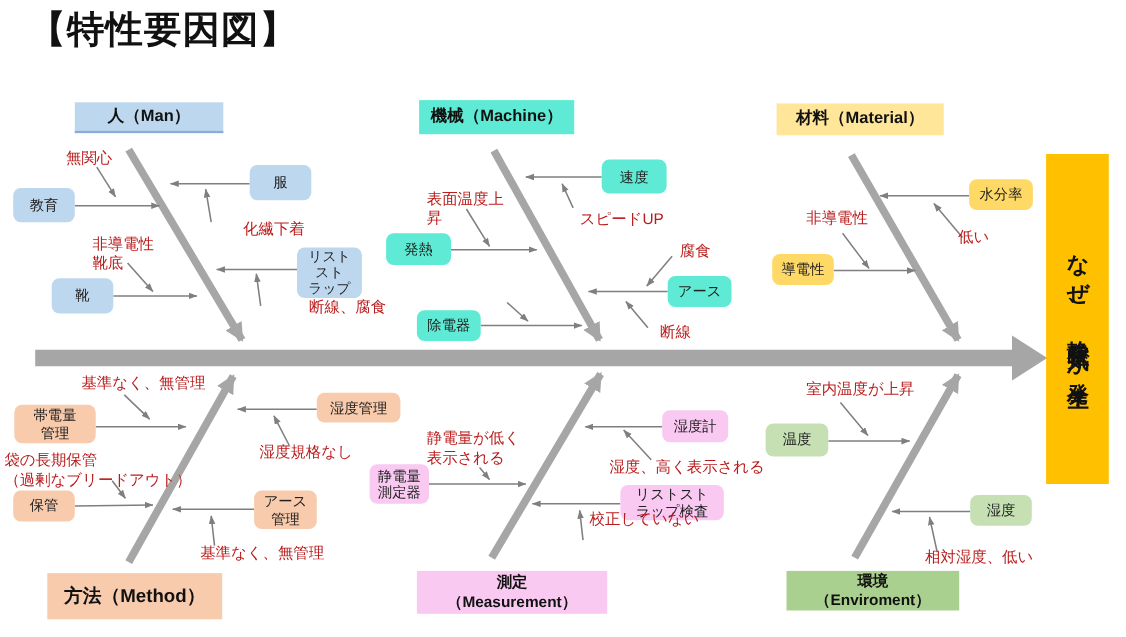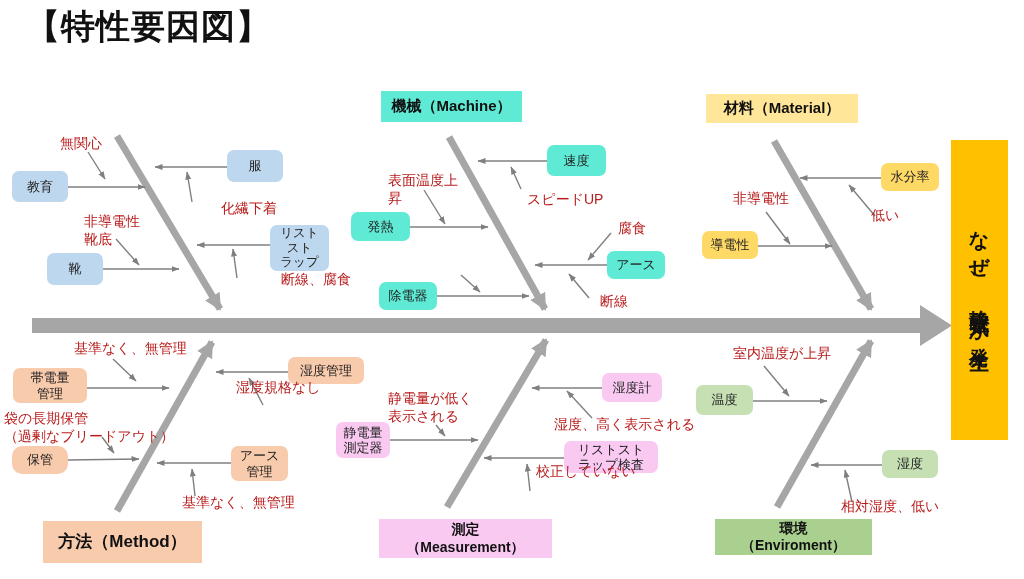--- a/index.html
+++ b/index.html
@@ -116,20 +116,21 @@
 
       <line x1="753" y1="401" x2="827" y2="401"></line>
       <line x1="764" y1="366" x2="789" y2="396"></line>
       <line x1="882" y1="465" x2="811" y2="465"></line>
       <line x1="852" y1="502" x2="845" y2="470"></line>
     </g>
   </svg>
 
   <div class="title">【特性要因図】</div>
 
+  <div class="hdr hdr-man" style="left:68px; top:93px; width:135px; height:28px;">人（Man）</div>
   <div class="hdr hdr-machine" style="left:381px; top:91px; width:141px; height:31px;">機械（Machine）</div>
   <div class="hdr hdr-material" style="left:706px; top:94px; width:152px; height:29px;">材料（Material）</div>
   <div class="hdr hdr-method" style="left:43px; top:521px; width:159px; height:42px; font-size:17px;">方法（Method）</div>
   <div class="hdr hdr-measure" style="left:379px; top:519px; width:173px; height:39px; font-size:14px;">測定
 （Measurement）</div>
   <div class="hdr hdr-env" style="left:715px; top:519px; width:157px; height:36px; font-size:14px;">環境
 （Enviroment）</div>
 
   <div class="effect">なぜ、静電気が発生？</div>
 
@@ -155,28 +156,28 @@
   <div class="note" style="left:618px; top:219px;">腐食</div>
   <div class="note" style="left:600px; top:292px;">断線</div>
 
   <div class="box c-material" style="left:881px; top:163px; width:58px; height:28px;">水分率</div>
   <div class="box c-material" style="left:702px; top:231px; width:56px; height:28px;">導電性</div>
   <div class="note" style="left:871px; top:206px;">低い</div>
   <div class="note" style="left:733px; top:189px;">非導電性</div>
 
   <div class="box c-method" style="left:13px; top:368px; width:74px; height:35px;">帯電量
 管理</div>
-  <div class="box c-method" style="left:12px; top:446px; width:56px; height:28px;border-radius:10px;">保管</div>
+  <div class="box c-method" style="left:12px; top:446px; width:56px; height:28px;">保管</div>
   <div class="box c-method" style="left:288px; top:357px; width:76px; height:27px;">湿度管理</div>
   <div class="box c-method" style="left:231px; top:446px; width:57px; height:35px;">アース
 管理</div>
   <div class="note" style="left:74px; top:339px;">基準なく、無管理</div>
   <div class="note" style="left:4px; top:409px;">袋の長期保管
 （過剰なブリードアウト）</div>
-  <div class="note" style="left:236px; top:378px;text-align:center;">湿度規格なし</div>
+  <div class="note" style="left:236px; top:401px;text-align:center;">湿度規格なし</div>
   <div class="note" style="left:182px; top:493px;">基準なく、無管理</div>
 
   <div class="box c-measure" style="left:336px; top:422px; width:54px; height:36px;">静電量
 測定器</div>
   <div class="box c-measure" style="left:602px; top:373px; width:60px; height:29px;">湿度計</div>
   <div class="box c-measure" style="left:564px; top:441px; width:94px; height:32px;">リストスト
 ラップ検査</div>
   <div class="note" style="left:388px; top:389px;">静電量が低く
 表示される</div>
   <div class="note" style="left:554px; top:415px;">湿度、高く表示される</div>

